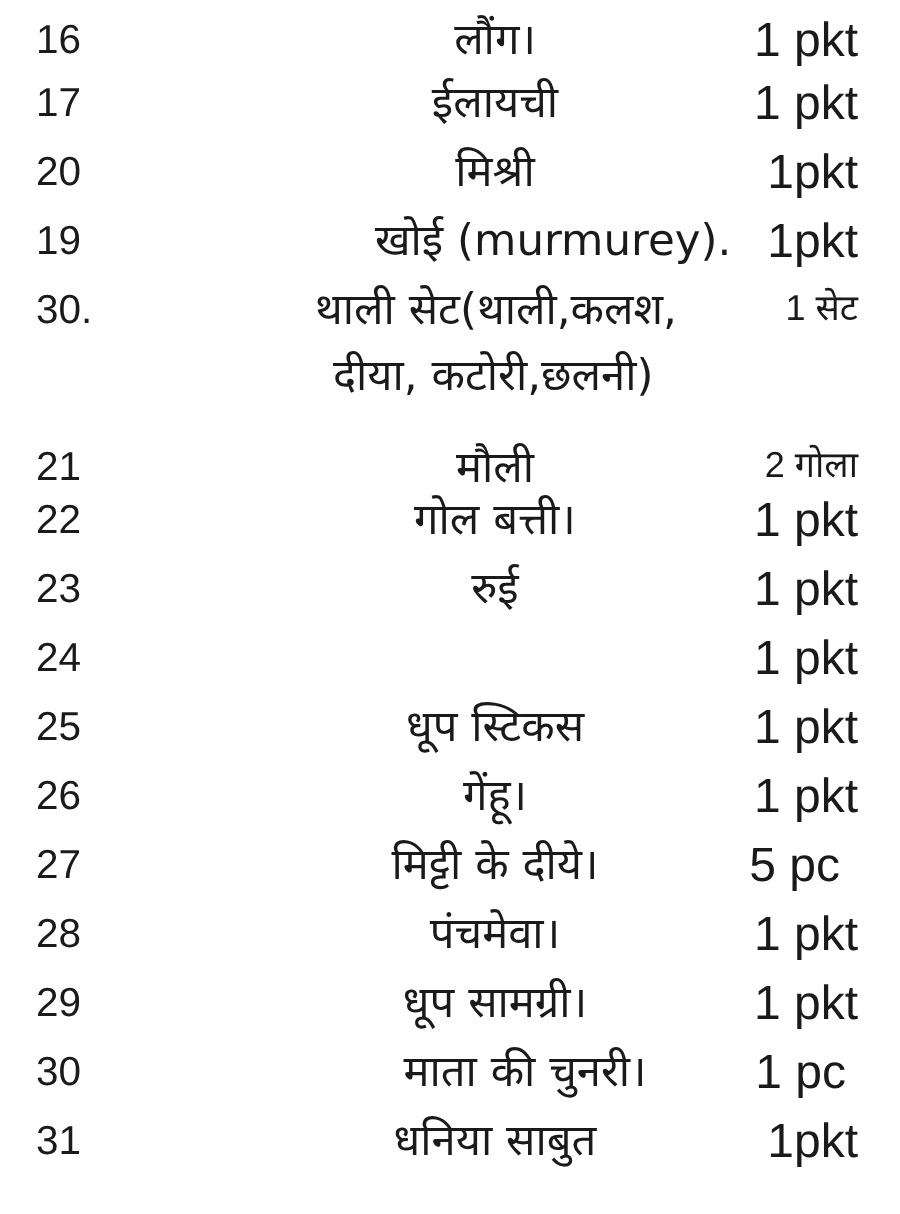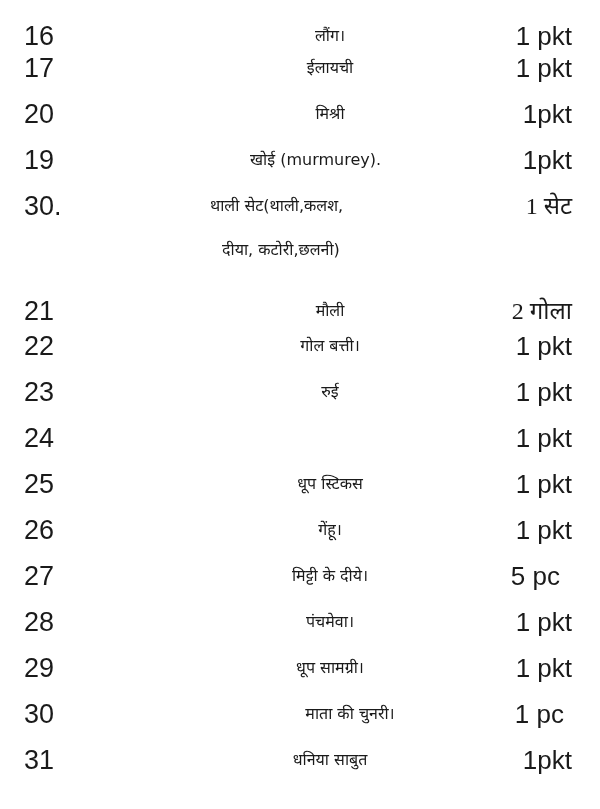--- a/index.html
+++ b/index.html
@@ -33,44 +33,44 @@
       font-family: "Liberation Sans", sans-serif;
       font-size: 27px;
       line-height: 40px;
       color: #1a1a1a;
     }
     .item {
       position: absolute;
       left: 200px;
       width: 260px;
       text-align: center;
-      font-size: 16px;
+      font-size: 29px;
       line-height: 40px;
       white-space: nowrap;
     }
     .qty {
       position: absolute;
       right: 28px;
       font-family: "Liberation Sans", sans-serif;
-      font-size: 26px;
+      font-size: 32px;
       line-height: 40px;
       text-align: right;
       white-space: nowrap;
     }
     .qty.hindi {
-      font-family: Liberation Serif, serif;
+      font-family: Liberation Sans, sans-serif;
       font-size: 24px;
     }
   </style>
 </head>
 <body>
 
 <div class="list">
 
-  <div class="row" style="top:16px">
+  <div class="row" style="top:6px">
     <span class="num">16</span>
     <span class="item">लौंग।</span>
     <span class="qty">1 pkt</span>
   </div>
 
   <div class="row" style="top:48px">
     <span class="num">17</span>
     <span class="item">ईलायची</span>
     <span class="qty">1 pkt</span>
   </div>

